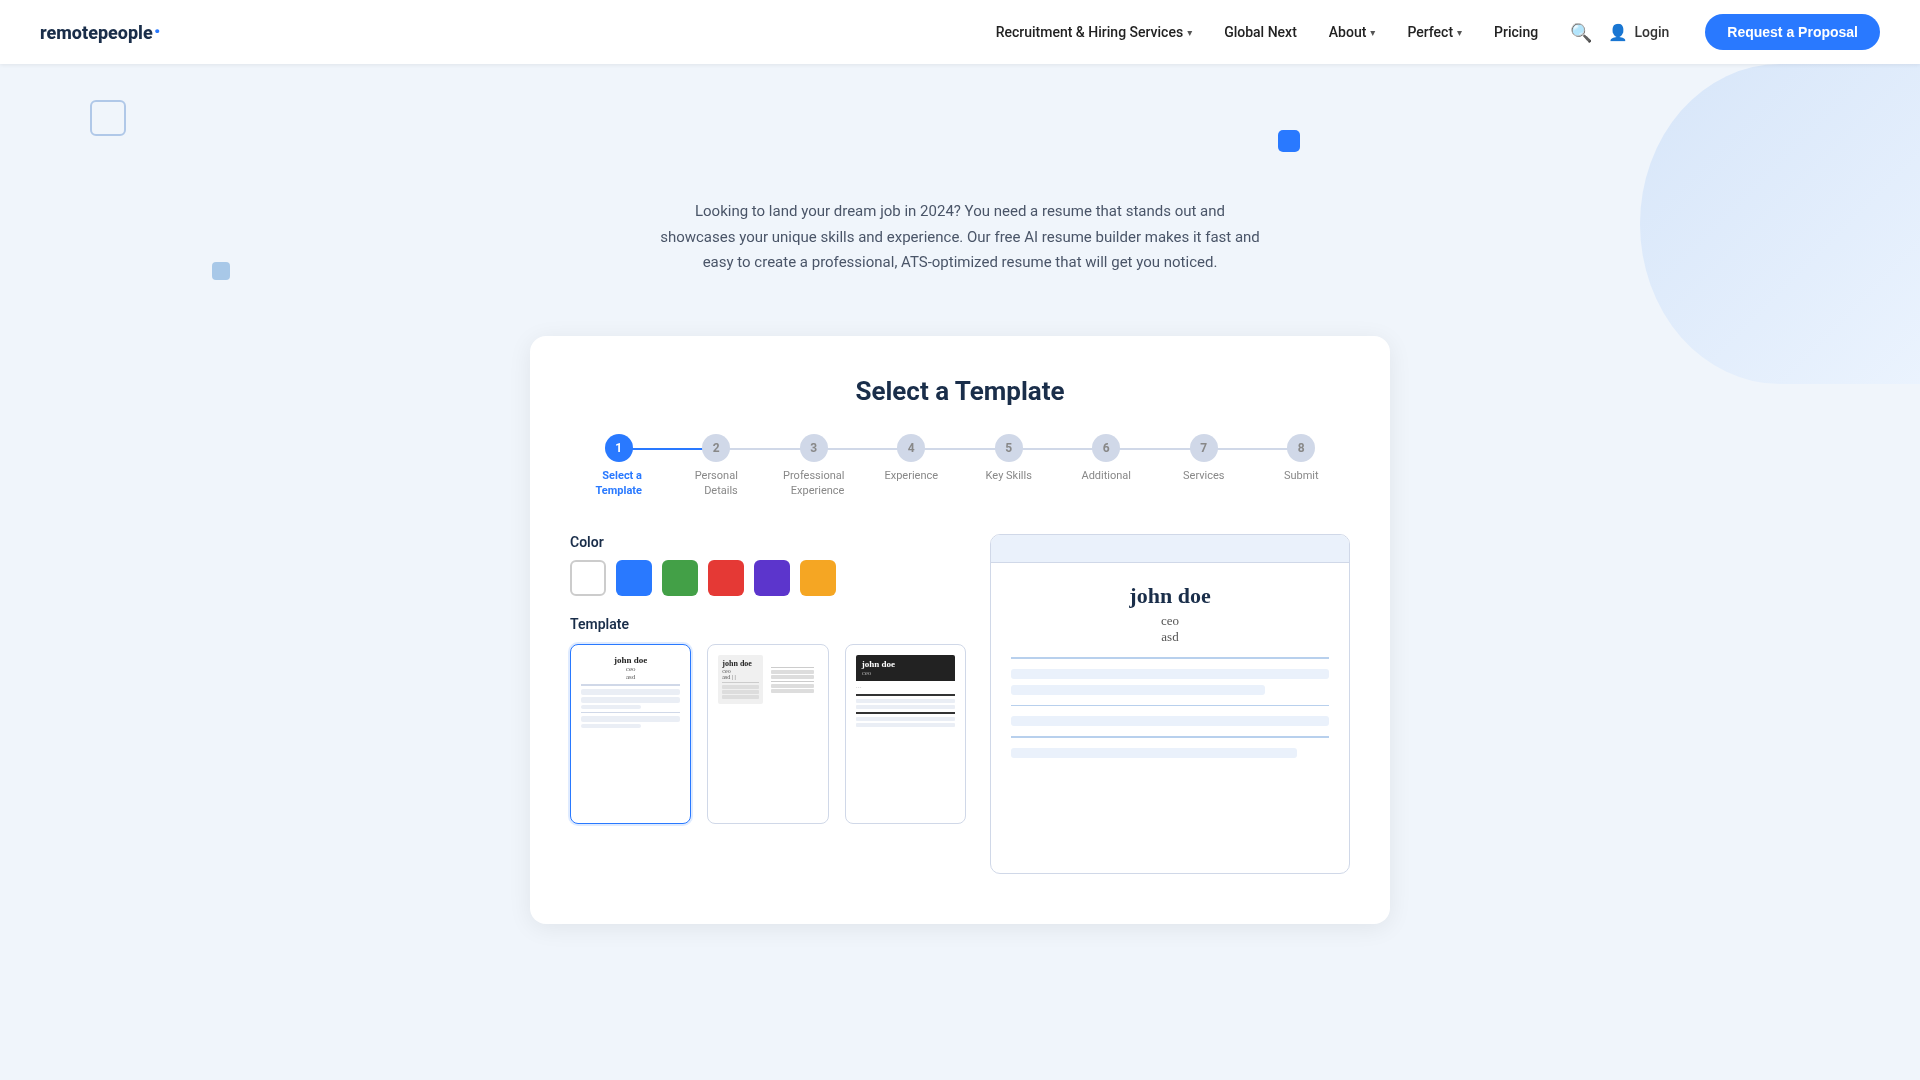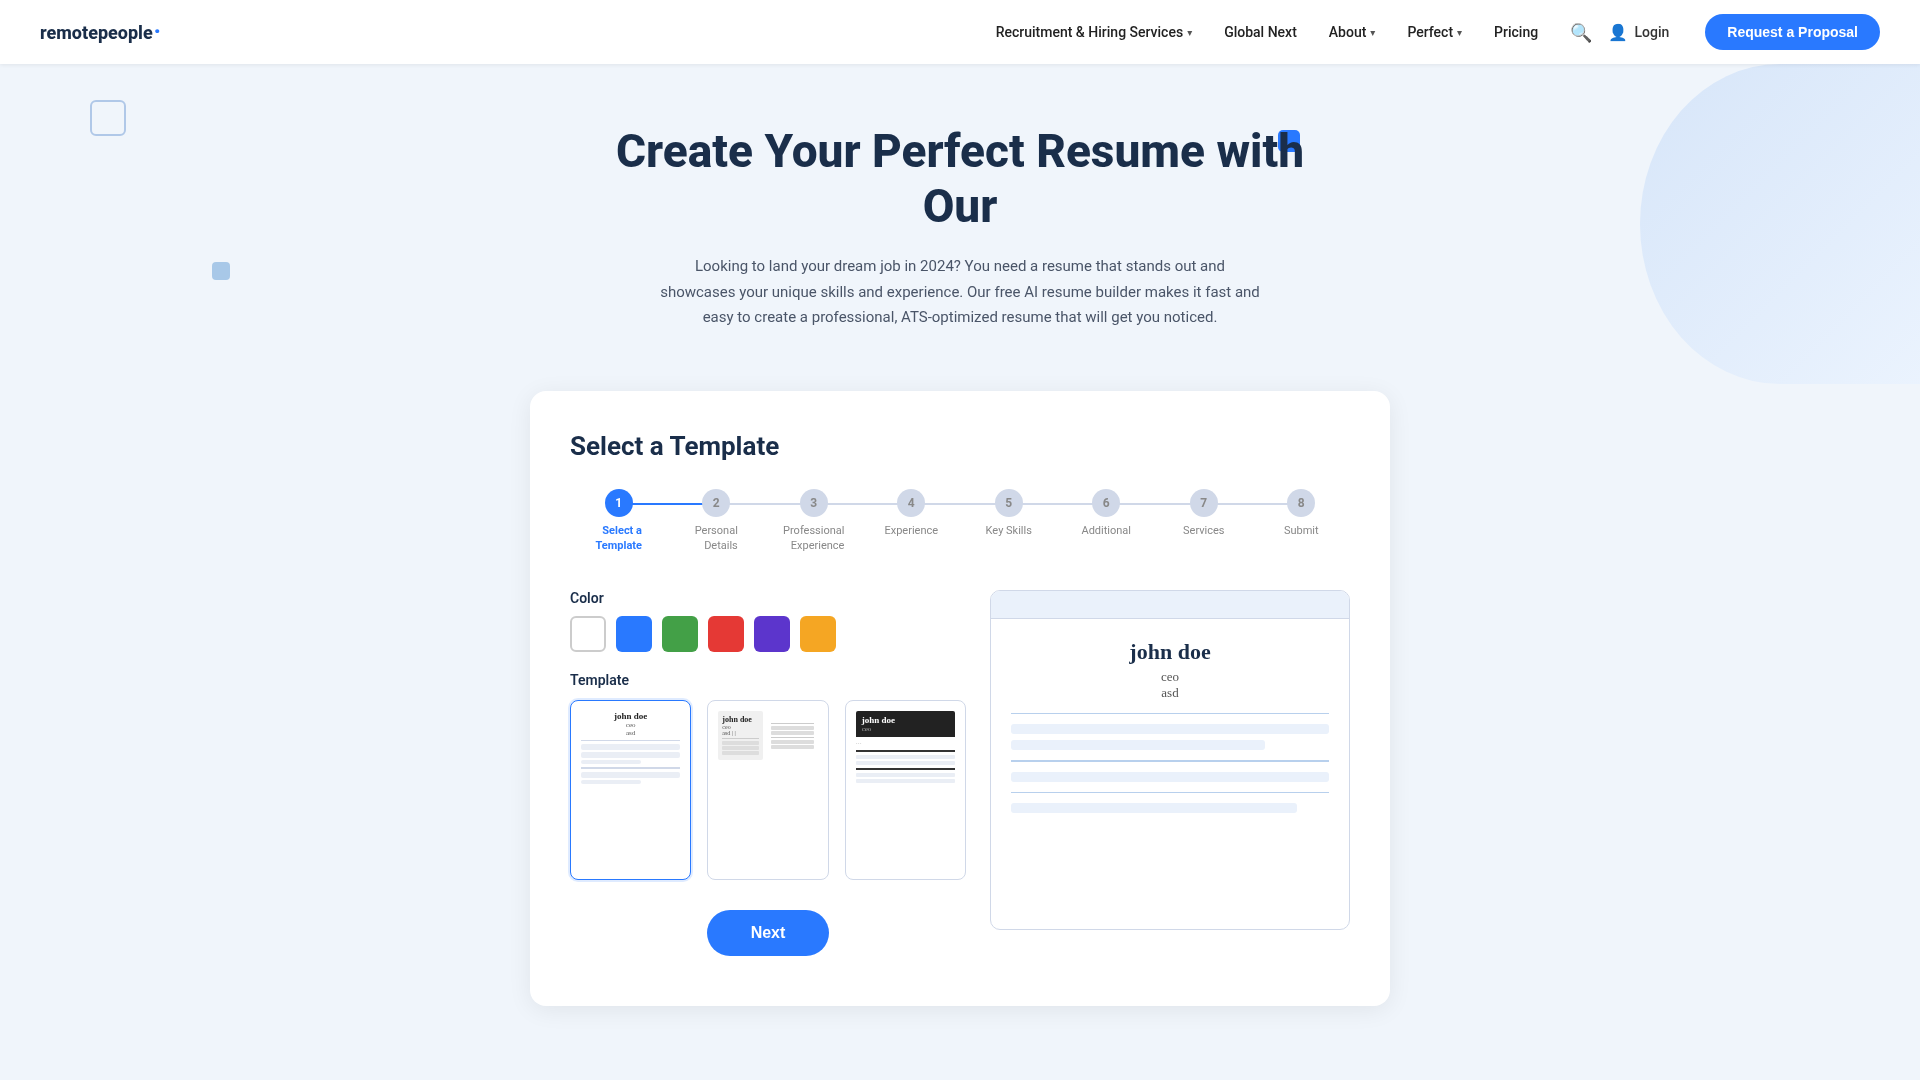--- a/index.html
+++ b/index.html
@@ -133,21 +133,21 @@
       margin: 30px auto 40px;
       padding: 40px 40px 50px;
       box-shadow: 0 4px 24px rgba(0,0,0,0.07);
       position: relative;
       z-index: 1;
     }
     .card-title {
       font-size: 26px;
       font-weight: 700;
       color: #1a2e4a;
-      text-align: left;
+      text-align: center;
       margin-bottom: 28px;
     }
 
     
     .stepper {
       display: flex;
       align-items: flex-start;
       justify-content: center;
       margin-bottom: 36px;
       position: relative;
@@ -387,21 +387,21 @@
   </div>
 </nav>
 
 <div class="deco-square-outline" style="top:100px;left:90px;"></div>
 <div class="deco-square-filled-sm" style="top:262px;left:212px;"></div>
 <div class="deco-square-filled-md" style="top:130px;right:620px;"></div>
 <div class="deco-blob"></div>
 
 <div class="hero">
   <h1>
-    <span>Create Your Perfect Resume with Our</span><br>
+    <br>
   </h1>
   <p>Looking to land your dream job in 2024? You need a resume that stands out and showcases your unique skills and experience. Our free AI resume builder makes it fast and easy to create a professional, ATS-optimized resume that will get you noticed.</p>
 </div>
 
 <div class="card">
   <div class="card-title">Select a Template</div>
 
   <div class="stepper">
 
     <div class="step">
@@ -518,23 +518,20 @@
               <div class="mr3-block"></div>
               <div class="mr3-block"></div>
               <div class="mr3-line"></div>
               <div class="mr3-block"></div>
               <div class="mr3-block"></div>
             </div>
           </div>
         </div>
       </div>
 
-      <div class="next-btn-wrap">
-        <button class="next-btn">Next</button>
-      </div>
     </div>
 
     <div class="right-panel">
       <div class="preview-panel">
         <div class="preview-header-bar"></div>
         <div class="preview-body">
           <div class="preview-name">john doe</div>
           <div class="preview-title">ceo</div>
           <div class="preview-sub">asd</div>
           <div class="preview-line"></div>

